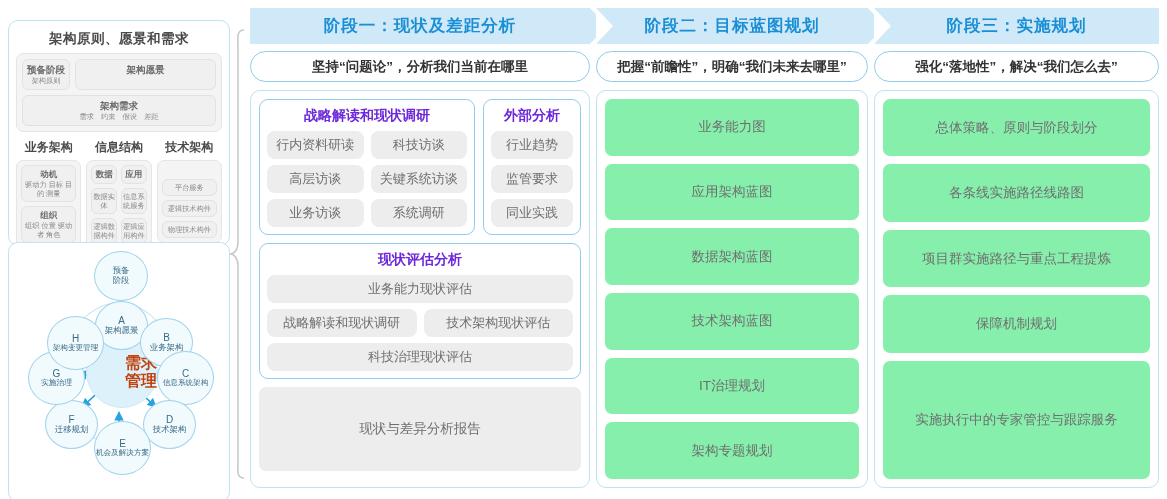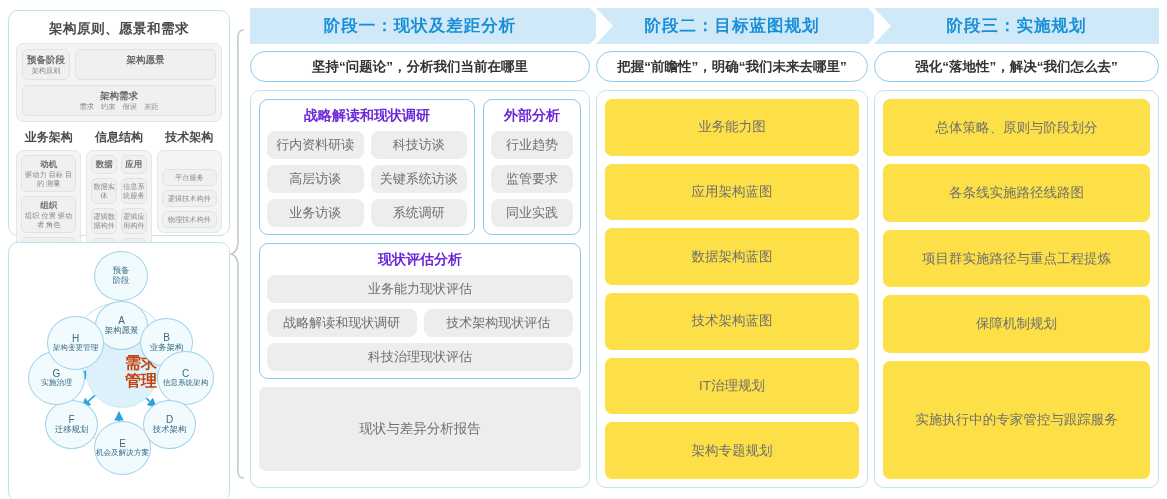--- a/index.html
+++ b/index.html
@@ -12,21 +12,21 @@
   }
   .page{position:relative;width:1167px;height:499px;}
 
   
   .left-col{position:absolute;left:8px;top:8px;width:222px;height:484px;}
 
   .panel{
     border:1.5px solid #bfe2f5;border-radius:10px;background:#fff;
     box-sizing:border-box;
   }
-  .togaf-panel{position:absolute;left:0;top:2px;width:222px;height:226px;padding:6px 7px;}
+  .togaf-panel{position:absolute;left:0;top:12px;width:222px;height:226px;padding:6px 7px;}
   .adm-panel{position:absolute;left:0;top:234px;width:222px;height:260px;}
 
   .t-title{
     text-align:center;font-weight:bold;font-size:13.5px;color:#4a4a4a;
     letter-spacing:.5px;padding:3px 0 5px;
   }
   .grp{
     background:#f0f0f0;border:1px solid #e2e2e2;border-radius:6px;
     box-sizing:border-box;
   }
@@ -137,21 +137,21 @@
   .p1-right{width:98px;}
   .p1-right .chip{height:28px;margin-bottom:6px;}
   .p1-right .chip:last-child{margin-bottom:0;}
 
   .report-chip{
     margin-top:8px;background:#ededed;border-radius:7px;height:84px;
     display:flex;align-items:center;justify-content:center;
     font-size:13.5px;color:#6f6f6f;
   }
   .stack-chip{
-    background:#fde047;border-radius:7px;flex:1;
+    background:#86efac;border-radius:7px;flex:1;
     display:flex;align-items:center;justify-content:center;
     font-size:13.5px;color:#6f6f6f;text-align:center;padding:0 6px;
     box-sizing:border-box;
   }
   .stack-chip.tall{flex:2.06;}
 </style>
 </head>
 <body>
 
 <div class="page">

